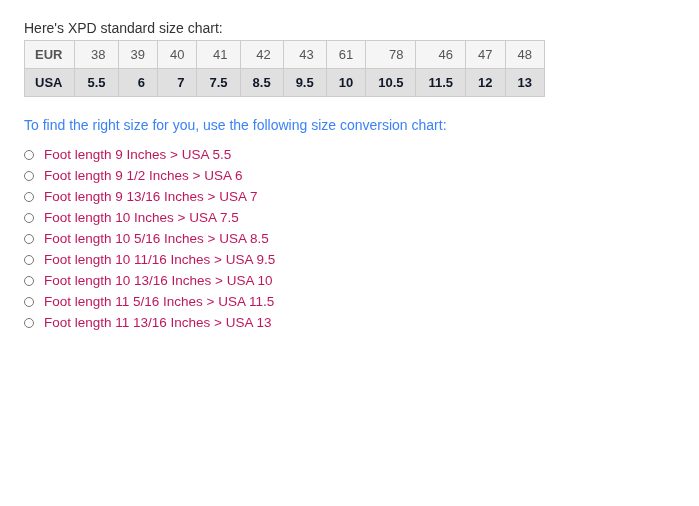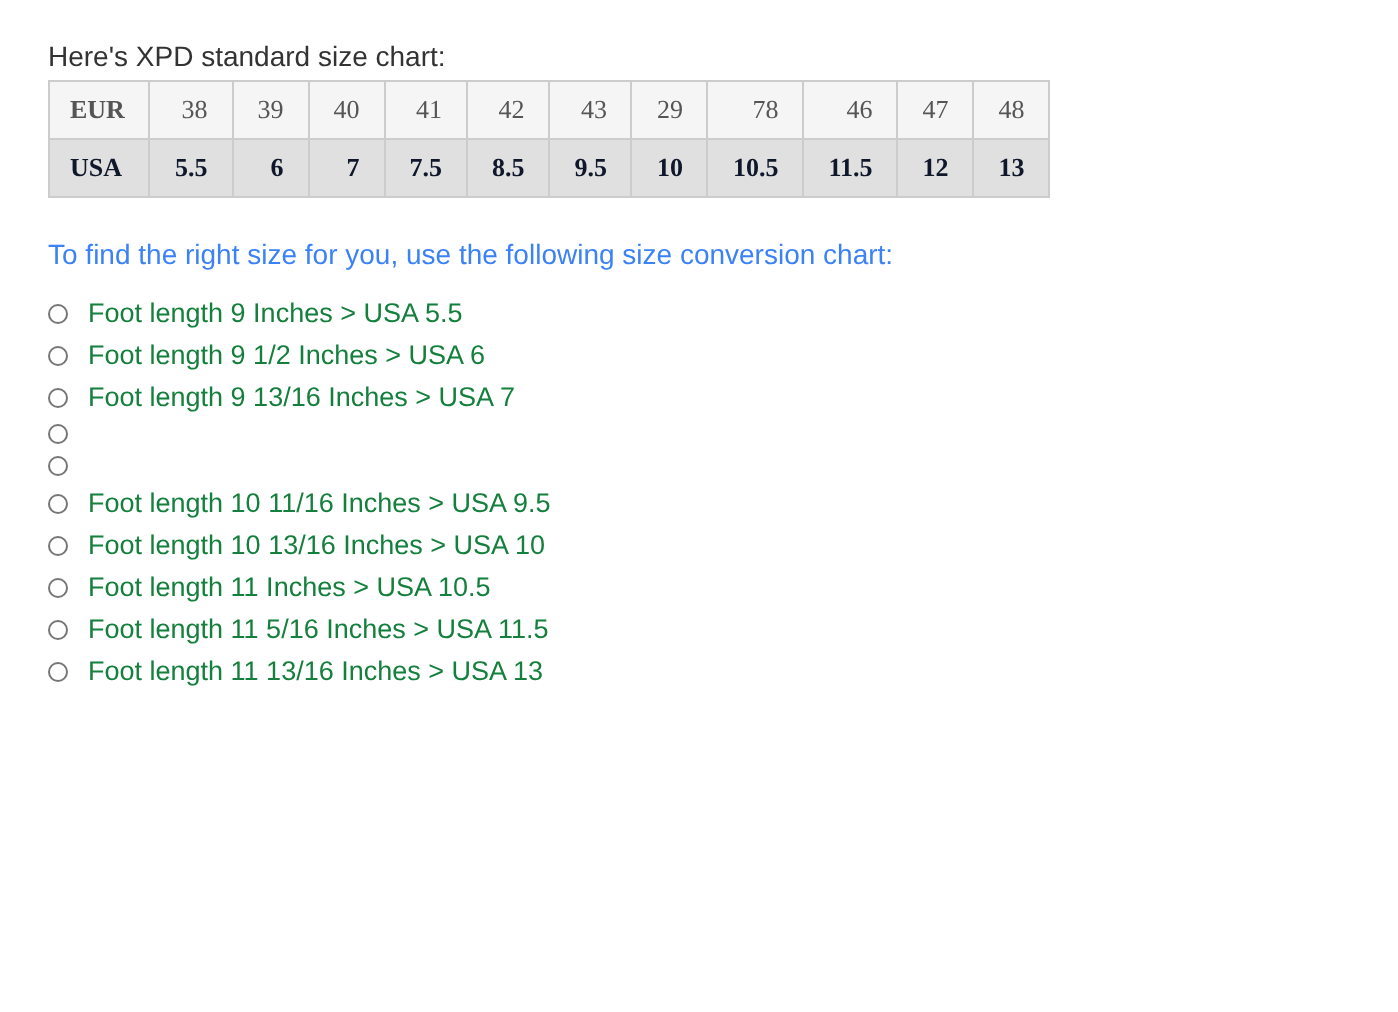--- a/index.html
+++ b/index.html
@@ -14,21 +14,20 @@
     }
     .intro-text {
       font-size: 14px;
       margin-bottom: 4px;
       color: #333;
     }
     .size-table {
       border-collapse: collapse;
       width: auto;
       margin-bottom: 20px;
-      font-family: Liberation Serif, serif;
     }
     .size-table td {
       border: 1px solid #ccc;
       padding: 6px 12px;
       text-align: right;
       font-size: 13px;
       min-width: 38px;
     }
     .size-table tr:first-child td {
       background: #f5f5f5;
@@ -51,21 +50,21 @@
     }
     .conversion-list {
       list-style: none;
       padding: 0;
     }
     .conversion-list li {
       display: flex;
       align-items: center;
       margin-bottom: 6px;
       font-size: 13.5px;
-      color: #15803d;
+      color: #be185d;
     }
     .circle-icon {
       display: inline-block;
       width: 10px;
       height: 10px;
       border: 1.5px solid #777;
       border-radius: 50%;
       margin-right: 10px;
       flex-shrink: 0;
     }
@@ -78,21 +77,21 @@
 <table class="size-table">
   <tbody id="table-body">
   <tr>
         <td class="row-label">EUR</td>
         <td>38</td>
         <td>39</td>
         <td>40</td>
         <td>41</td>
         <td>42</td>
         <td>43</td>
-        <td>29</td>
+        <td>61</td>
         <td>78</td>
         <td>46</td>
         <td>47</td>
         <td>48</td>
       </tr>
       <tr>
         <td class="row-label">USA</td>
         <td>5.5</td>
         <td>6</td>
         <td>7</td>
@@ -118,35 +117,33 @@
     <li>
       <span class="circle-icon"></span>
       <span>Foot length 9 1/2 Inches &gt; USA 6</span>
     </li>
     <li>
       <span class="circle-icon"></span>
       <span>Foot length 9 13/16 Inches &gt; USA 7</span>
     </li>
     <li>
       <span class="circle-icon"></span>
+      <span>Foot length 10 Inches &gt; USA 7.5</span>
     </li>
     <li>
       <span class="circle-icon"></span>
+      <span>Foot length 10 5/16 Inches &gt; USA 8.5</span>
     </li>
     <li>
       <span class="circle-icon"></span>
       <span>Foot length 10 11/16 Inches &gt; USA 9.5</span>
     </li>
     <li>
       <span class="circle-icon"></span>
       <span>Foot length 10 13/16 Inches &gt; USA 10</span>
-    </li>
-    <li>
-      <span class="circle-icon"></span>
-      <span>Foot length 11 Inches &gt; USA 10.5</span>
     </li>
     <li>
       <span class="circle-icon"></span>
       <span>Foot length 11 5/16 Inches &gt; USA 11.5</span>
     </li>
     <li>
       <span class="circle-icon"></span>
       <span>Foot length 11 13/16 Inches &gt; USA 13</span>
     </li>
   </ul>

